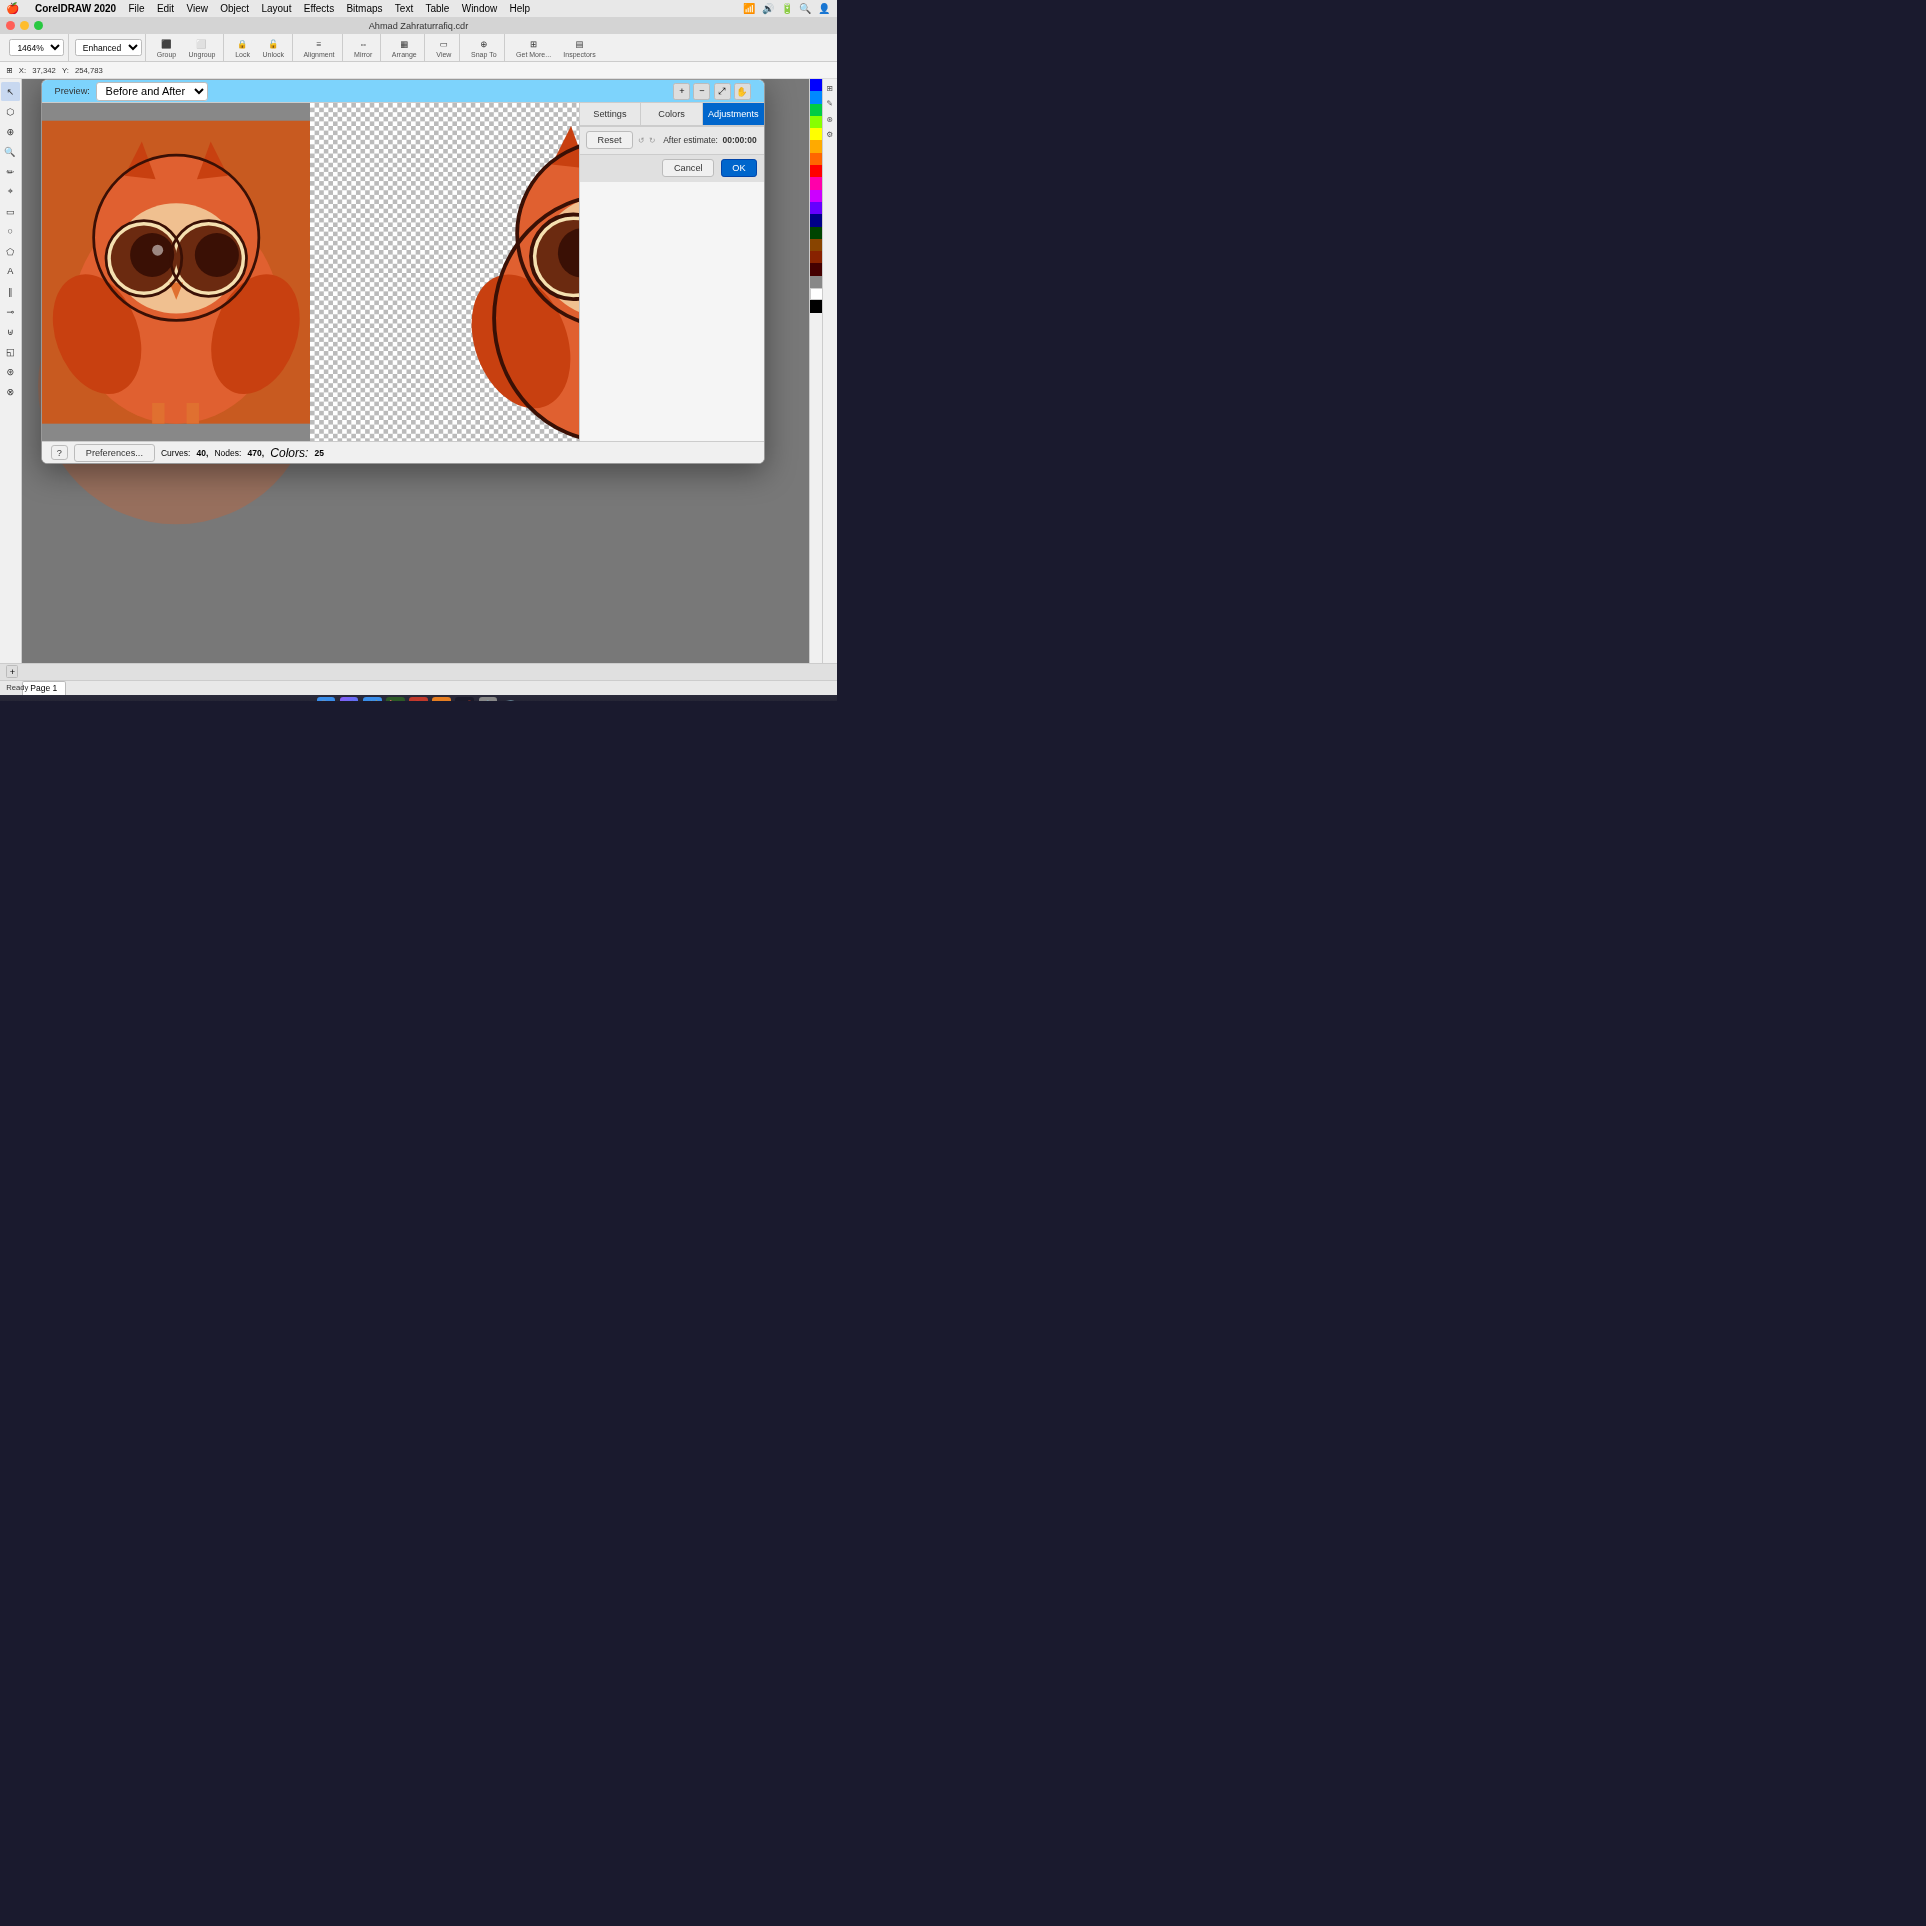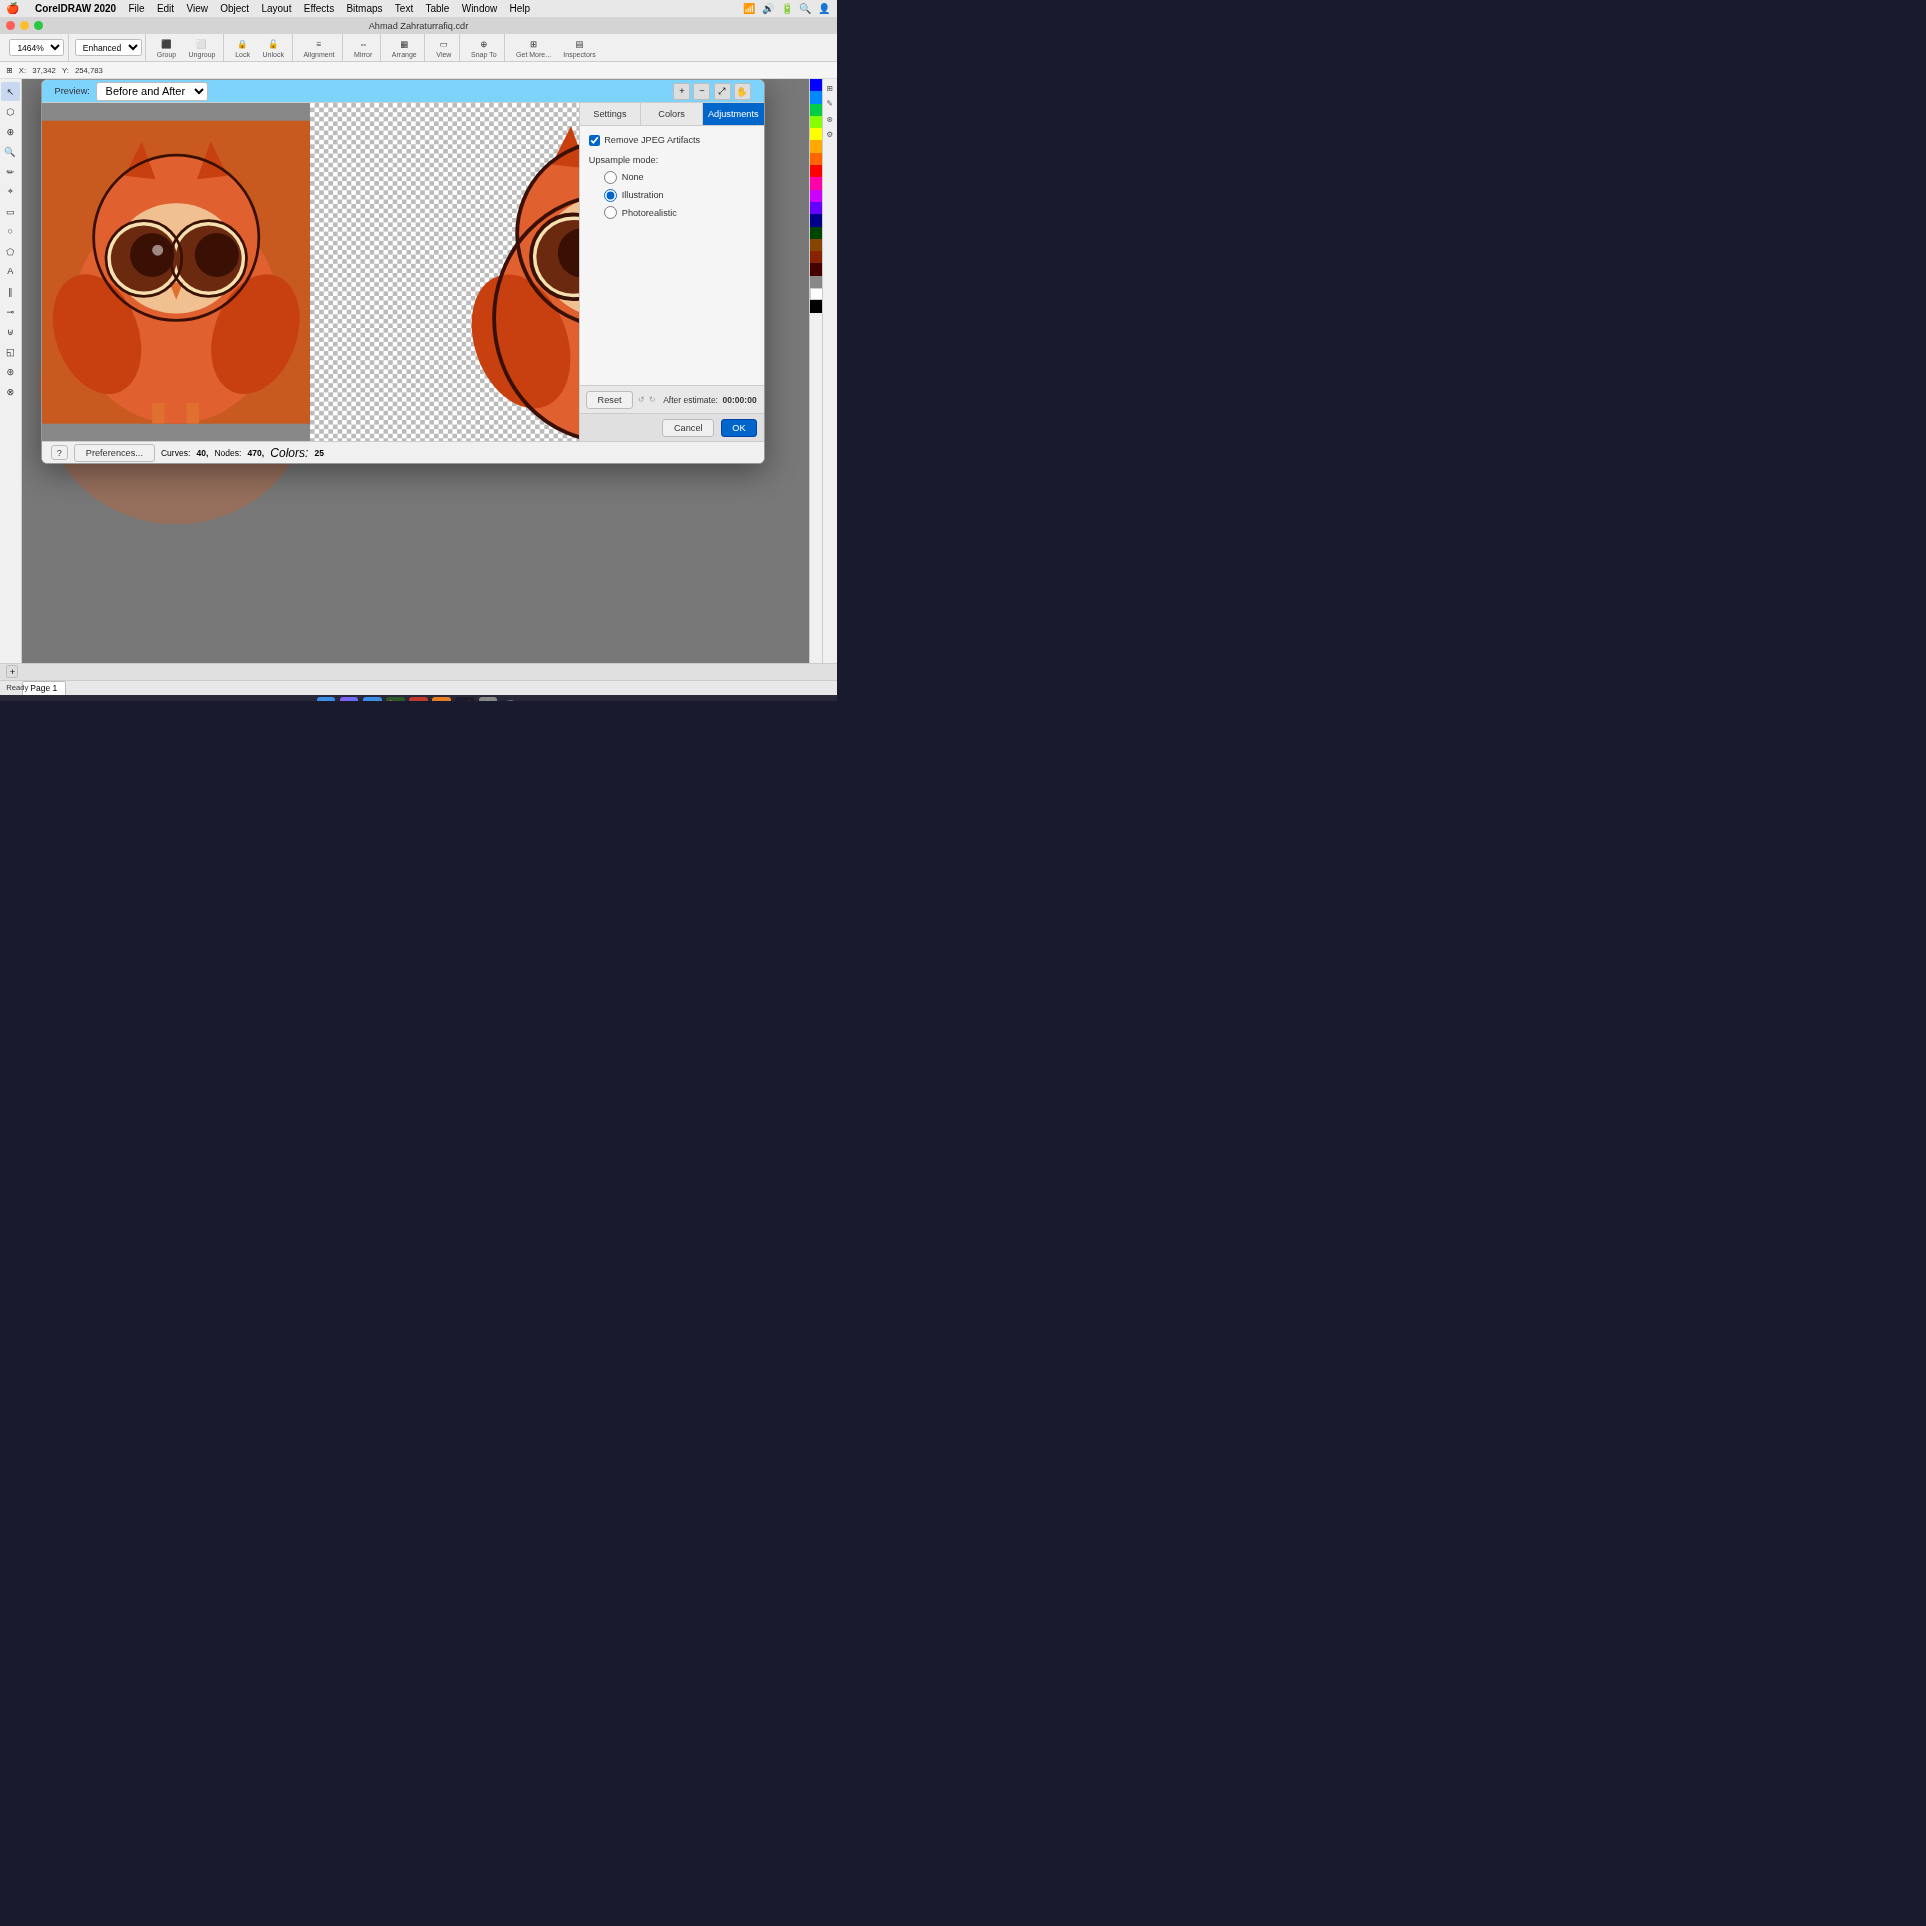--- a/index.html
+++ b/index.html
@@ -681,39 +681,20 @@
               </svg>
             </div>
           </div>
         </div>
 
         <div class="right-panel">
           <div class="panel-tabs">
             <div class="panel-tab">Settings</div>
             <div class="panel-tab">Colors</div>
             <div class="panel-tab active">Adjustments</div>
-          </div>
-          <div class="panel-content">
-            <div class="checkbox-row">
-              <input type="checkbox" checked="" id="removeJpeg" style="">
-              <label class="checkbox-label" for="removeJpeg">Remove JPEG Artifacts</label>
-            </div>
-            <div class="radio-group-label">Upsample mode:</div>
-            <div class="radio-row">
-              <input type="radio" name="upsample" id="upsampleNone" style="">
-              <label class="radio-label" for="upsampleNone">None</label>
-            </div>
-            <div class="radio-row">
-              <input type="radio" name="upsample" id="upsampleIllustration" checked="" style="">
-              <label class="radio-label" for="upsampleIllustration">Illustration</label>
-            </div>
-            <div class="radio-row">
-              <input type="radio" name="upsample" id="upsamplePhoto" style="">
-              <label class="radio-label" for="upsamplePhoto">Photorealistic</label>
-            </div>
           </div>
 
           <div style="height:28px;background:#e8e8e8;border-top:0.8px solid #ccc;display:flex;align-items:center;padding:0 6.2px;gap:4.6px;">
             <button class="footer-btn">Reset</button>
             <span style="font-size:7.7px;color:#999;">↺</span>
             <span style="font-size:7.7px;color:#999;">↻</span>
             <span class="time-label" style="margin-left:3.1px;font-size:8.5px;">After estimate:</span>
             <span class="time-value" style="font-size:8.5px;font-weight:600;">00:00:00</span>
           </div>
 

